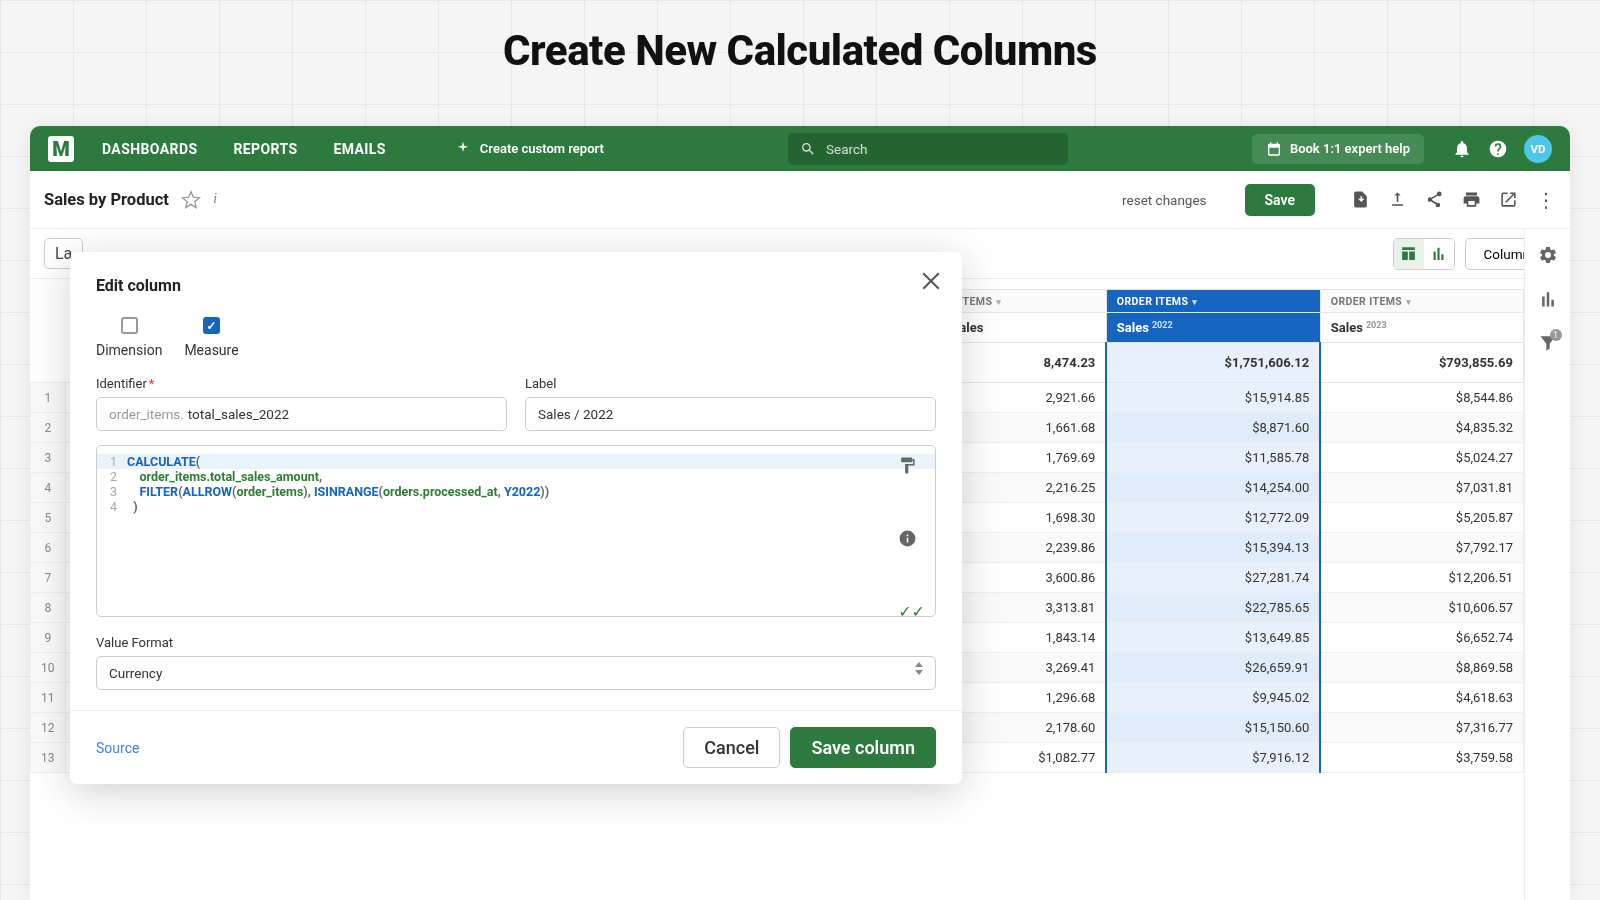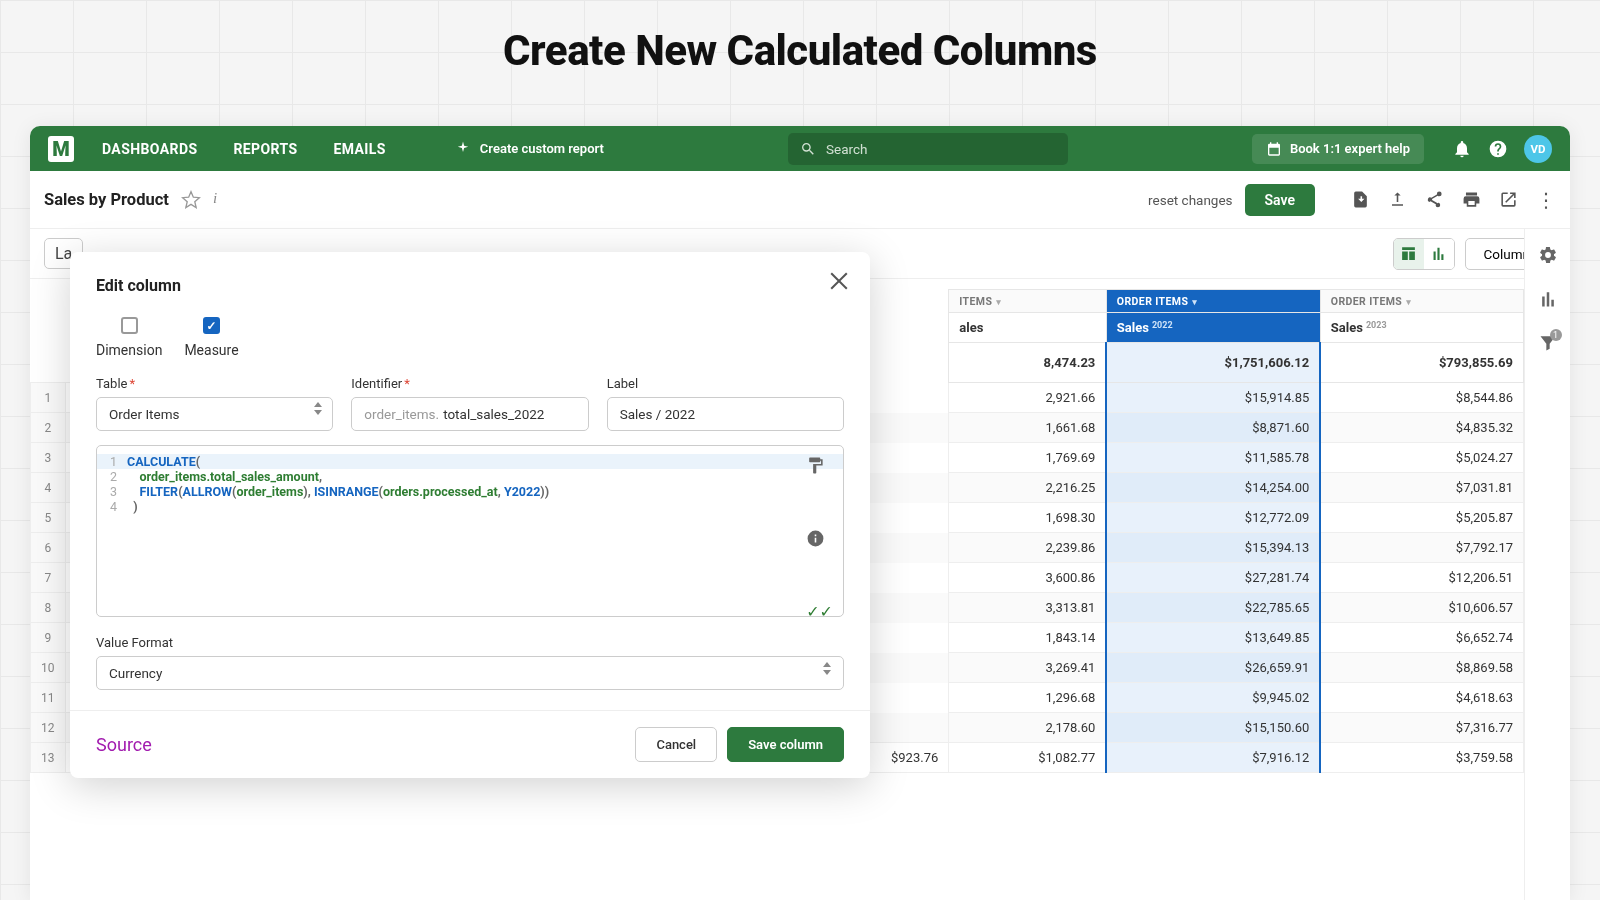--- a/index.html
+++ b/index.html
@@ -32,21 +32,21 @@
 .topbar-icons svg { width: 20px; height: 20px; fill: #fff; cursor: pointer; }
 .avatar { width: 28px; height: 28px; border-radius: 50%; background: #4dc6e8; color: #fff; font-size: 11.5px; font-weight: 700; display: flex; align-items: center; justify-content: center; cursor: pointer; }
 
 
 .subbar { height: 58px; display: flex; align-items: center; padding: 0 14px; gap: 12px; border-bottom: 1px solid #eee; }
 .report-title { font-size: 16.5px; font-weight: 700; color: #222; }
 .subbar .star, .subbar .info { width: 20px; height: 20px; fill: none; stroke: #999; stroke-width: 1.6; cursor: pointer; }
 .subbar .info { font-style: italic; font-family: Georgia, serif; color: #888; font-size: 15px; stroke: none; }
 .subbar-spacer { flex: 1; }
 .reset { font-size: 13.5px; color: #555; cursor: pointer; }
-.save-btn { background: #2d7a3e; color: #fff; border: none; border-radius: 5px; padding: 8px 20px; font-size: 14px; font-weight: 600; cursor: pointer; }
+.save-btn { background: #2d7a3e; color: #fff; border: none; border-radius: 5px; padding: 8px 20px; font-size: 14px; font-weight: 600; cursor: pointer; margin-left: 26px; }
 .subbar-icons { display: flex; gap: 18px; margin-left: 24px; }
 .subbar-icons svg { width: 19px; height: 19px; fill: #555; cursor: pointer; }
 .subbar-icons .dots { font-size: 20px; color: #555; cursor: pointer; line-height: 1; }
 
 
 .viewbar { height: 50px; display: flex; align-items: center; padding: 0 14px; gap: 10px; border-bottom: 1px solid #eee; position: relative; }
 .viewbar-left { display: flex; gap: 8px; }
 .chip { border: 1px solid #ccc; border-radius: 5px; padding: 5px 10px; font-size: 16px; color: #444; background: #fff; }
 .viewbar-spacer { flex: 1; }
 .view-toggle { display: flex; border: 1px solid #ccc; border-radius: 5px; overflow: hidden; }
@@ -75,21 +75,21 @@
 .tbl .totalrow td { background: #fff; border: 1px solid #e6e6e6; text-align: right; padding: 12px 10px; font-weight: 700; color: #333; }
 .tbl .totalrow td.sel { background: #e8f1fb; border-left: 2px solid #1565c0; border-right: 2px solid #1565c0; }
 .tbl tbody td { border: 1px solid #eee; padding: 7px 10px; text-align: right; color: #333; }
 .tbl tbody td.rownum { width: 34px; text-align: center; color: #888; font-size: 12px; background: #fafafa; }
 .tbl tbody td.name { text-align: left; }
 .tbl tbody td.sel { background: #e8f1fb; border-left: 2px solid #1565c0; border-right: 2px solid #1565c0; }
 .tbl tbody tr:nth-child(even) td { background: #fafafa; }
 .tbl tbody tr:nth-child(even) td.sel { background: #e0ecf9; }
 
 
-.modal { position: absolute; top: 252px; left: 70px; width: 800px; background: #fff; border-radius: 8px; box-shadow: 0 8px 40px rgba(0,0,0,0.18); padding: 24px 26px 0; z-index: 10; }
+.modal { position: absolute; top: 252px; left: 70px; width: 892px; background: #fff; border-radius: 8px; box-shadow: 0 8px 40px rgba(0,0,0,0.18); padding: 24px 26px 0; z-index: 10; }
 .modal h3 { font-size: 16px; font-weight: 700; color: #222; margin-bottom: 22px; }
 .modal .close { position: absolute; top: 18px; right: 20px; width: 22px; height: 22px; cursor: pointer; }
 .modal .close::before, .modal .close::after { content: ''; position: absolute; top: 10px; left: 0; width: 22px; height: 2px; background: #555; }
 .modal .close::before { transform: rotate(45deg); }
 .modal .close::after { transform: rotate(-45deg); }
 .type-row { display: flex; gap: 22px; margin-bottom: 18px; }
 .type-opt { display: flex; align-items: center; gap: 8px; font-size: 14px; color: #333; cursor: pointer; flex-direction: column; }
 .cbox { width: 17px; height: 17px; border: 2px solid #999; border-radius: 3px; display: inline-flex; align-items: center; justify-content: center; }
 .cbox.checked { background: #1565c0; border-color: #1565c0; }
 .cbox.checked::after { content: '✓'; color: #fff; font-size: 12px; font-weight: 900; }
@@ -111,23 +111,23 @@
 .c-field { color: #2e7d32; }
 .c-pn { color: #666; }
 .code-icons { position: absolute; right: 10px; top: 10px; display: flex; flex-direction: column; gap: 54px; }
 .code-icons svg { width: 19px; height: 19px; fill: #666; cursor: pointer; }
 .code-icons .checks { color: #2e7d32; font-size: 16px; }
 .vf-label { font-size: 13px; color: #333; margin-bottom: 6px; }
 .vf-select { border: 1px solid #ccc; border-radius: 5px; height: 34px; display: flex; align-items: center; padding: 0 12px; font-size: 13.5px; color: #333; position: relative; margin-bottom: 20px; }
 .vf-select::after { content: ''; position: absolute; right: 12px; top: 13px; width: 0; height: 0; border-left: 4px solid transparent; border-right: 4px solid transparent; border-top: 5px solid #888; }
 .vf-select::before { content: ''; position: absolute; right: 12px; top: 5px; width: 0; height: 0; border-left: 4px solid transparent; border-right: 4px solid transparent; border-bottom: 5px solid #888; }
 .modal-footer { display: flex; align-items: center; padding: 16px 0; border-top: 1px solid #eee; margin: 0 -26px; padding-left: 26px; padding-right: 26px; }
-.modal-footer .source { font-size: 18px; color: #a21caf; cursor: pointer; }
+.modal-footer .source { font-size: 14px; color: #3b82f6; cursor: pointer; }
 .modal-footer .spacer { flex: 1; }
-.modal-footer button { border-radius: 5px; padding: 9px 20px; font-size: 13px; font-weight: 500; cursor: pointer; text-align: center; }
+.modal-footer button { border-radius: 5px; padding: 9px 20px; font-size: 18px; font-weight: 500; cursor: pointer; text-align: center; }
 .modal-footer .cancel { background: #fff; border: 1px solid #ccc; color: #333; margin-right: 10px; }
 .modal-footer .savecol { background: #2d7a3e; border: 1px solid #2d7a3e; color: #fff; font-weight: 600; }
 </style>
 </head>
 <body>
 
 <div class="grid-bg"></div>
 <div class="hero-title">Create New Calculated Columns</div>
 
 <div class="app">
@@ -384,26 +384,20 @@
       <span>Dimension</span>
     </div>
     <div class="type-opt">
       <span class="cbox checked"></span>
       <span>Measure</span>
     </div>
   </div>
 
   <div class="fields-row">
     <div class="field">
-      <label><span>Table</span><span class="req">*</span></label>
-      <div class="control select">
-          <span>Order Items</span>
-        </div>
-    </div>
-    <div class="field">
       <label><span>Identifier</span><span class="req">*</span></label>
       <div class="control">
           <span class="prefix">order_items.</span>
           <span>total_sales_2022</span>
         </div>
     </div>
     <div class="field">
       <label>Label</label>
       <div class="control">
           <span>Sales / 2022</span>

